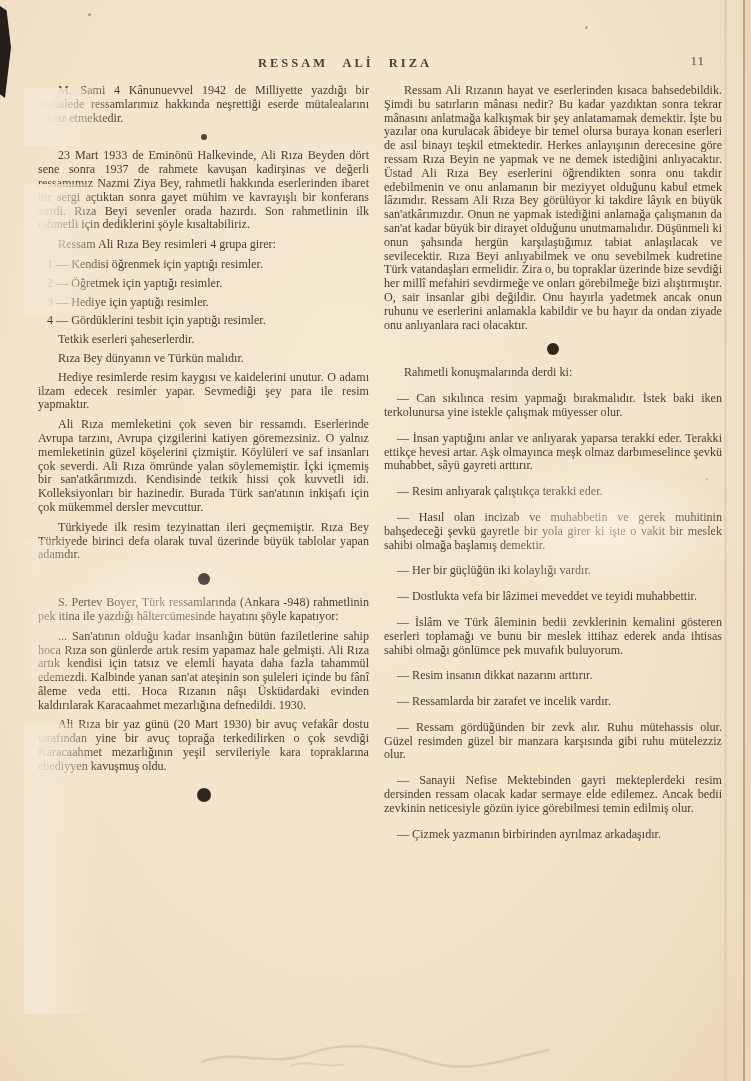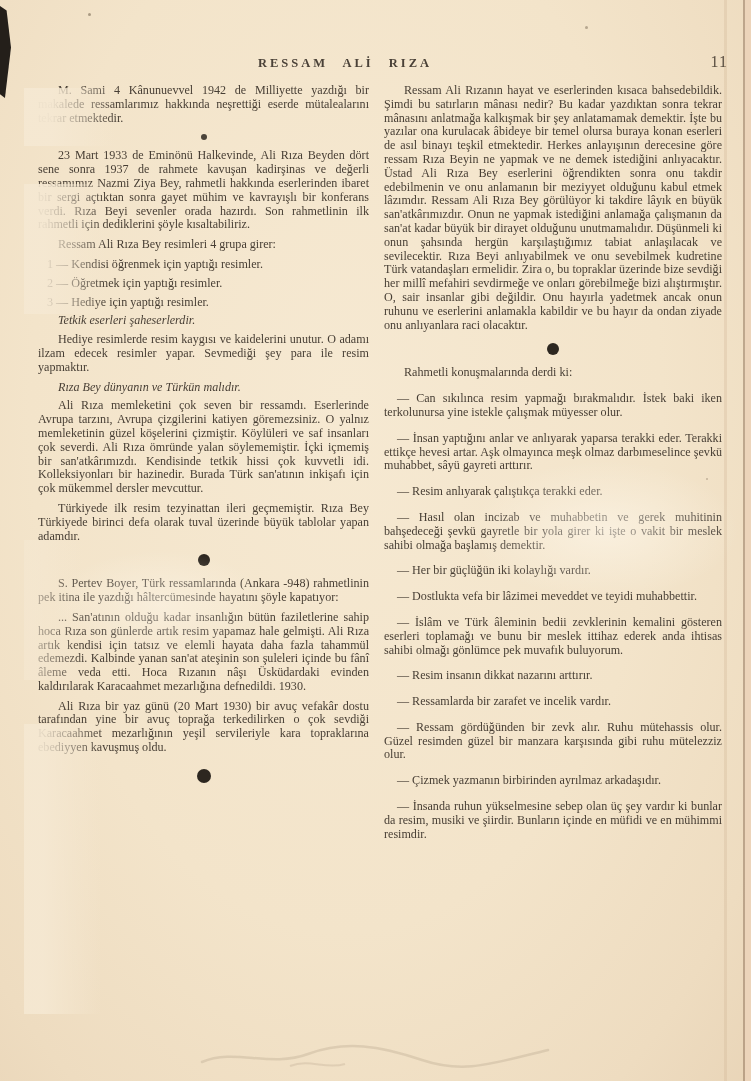--- a/index.html
+++ b/index.html
@@ -9,30 +9,30 @@
     background:
       radial-gradient(ellipse at 46% 38%, #f6e9d2 0%, #f3e4ca 55%, #eedcc0 85%, #e9d5b8 100%);
   }
   .page{position:absolute;inset:0;}
   
   .header-title{
     position:absolute;left:0;top:56px;width:690px;text-align:center;
     font-size:12.5px;font-weight:700;letter-spacing:3px;word-spacing:9px;color:#4a4137;
   }
   .page-number{
-    position:absolute;right:23px;top:53px;font-size:16px;color:#5a4f42;letter-spacing:1px;
+    position:absolute;right:46px;top:53px;font-size:13px;color:#5a4f42;letter-spacing:1px;
   }
   
   .col{position:absolute;top:84px;font-size:12.1px;line-height:13.8px;color:#473e34;}
   .col-left{left:38px;width:331px;}
   .col-right{left:384px;width:338px;}
   .para{margin:0 0 6px;text-align:justify;text-indent:20px;}
   .para.list{text-indent:0;padding-left:9px;margin:0 0 5px;text-align:left;}
   .para.quote{text-indent:13px;margin:12px 0 7px;}
-  .para.tight{margin-bottom:5px;font-style:italic;}
+  .para.tight{margin-bottom:5px;}
   .dot{border-radius:50%;background:#2d2720;margin:11px auto;}
   .dot.small{width:6px;height:6px;opacity:.85;margin:9px auto;}
   .dot.medium{width:12px;height:12px;}
   .dot.large{width:14px;height:14px;margin:14px auto;}
   
   .corner-mark{
     position:absolute;left:0;top:6px;width:11px;height:92px;background:#241f1a;
     clip-path:polygon(0 0,60% 5%,100% 45%,45% 100%,0 96%);
     filter:blur(.4px);
   }
@@ -68,23 +68,24 @@
   <div class="page-number">11</div>
 
   <div class="col col-left">
       <p class="para">M. Sami 4 Kânunuevvel 1942 de Milliyette yazdığı bir makalede ressamlarımız hakkında neşrettiği eserde mütalealarını tekrar etmektedir.</p>
       <div class="dot small"></div>
       <p class="para">23 Mart 1933 de Eminönü Halkevinde, Ali Rıza Beyden dört sene sonra 1937 de rahmete kavuşan kadirşinas ve değerli ressamımız Nazmi Ziya Bey, rahmetli hakkında eserlerinden ibaret bir sergi açtıktan sonra gayet mühim ve kavrayışlı bir konferans verdi. Rıza Beyi sevenler orada hazırdı. Son rahmetlinin ilk rahmetli için dediklerini şöyle kısaltabiliriz.</p>
       <p class="para">Ressam Ali Rıza Bey resimleri 4 grupa girer:</p>
       <p class="para list">1 — Kendisi öğrenmek için yaptığı resimler.</p>
       <p class="para list">2 — Öğretmek için yaptığı resimler.</p>
       <p class="para list">3 — Hediye için yaptığı resimler.</p>
+      <p class="para list">4 — Gördüklerini tesbit için yaptığı resimler.</p>
       <p class="para tight">Tetkik eserleri şaheserlerdir.</p>
+      <p class="para tight">Rıza Bey dünyanın ve Türkün malıdır.</p>
       <p class="para">Hediye resimlerde resim kaygısı ve kaidelerini unutur. O adamı ilzam edecek resimler yapar. Sevmediği şey para ile resim yapmaktır.</p>
-      <p class="para tight">Rıza Bey dünyanın ve Türkün malıdır.</p>
       <p class="para">Ali Rıza memleketini çok seven bir ressamdı. Eserlerinde Avrupa tarzını, Avrupa çizgilerini katiyen göremezsiniz. O yalnız memleketinin güzel köşelerini çizmiştir. Köylüleri ve saf insanları çok severdi. Ali Rıza ömründe yalan söylememiştir. İçki içmemiş bir san'atkârımızdı. Kendisinde tetkik hissi çok kuvvetli idi. Kolleksiyonları bir hazinedir. Burada Türk san'atının inkişafı için çok mükemmel dersler mevcuttur.</p>
       <p class="para">Türkiyede ilk resim tezyinattan ileri geçmemiştir. Rıza Bey Türkiyede birinci defa olarak tuval üzerinde büyük tablolar yapan adamdır.</p>
       <div class="dot medium"></div>
       <p class="para">S. Pertev Boyer, Türk ressamlarında (Ankara -948) rahmetlinin pek itina ile yazdığı hâltercümesinde hayatını şöyle kapatıyor:</p>
       <p class="para">... San'atının olduğu kadar insanlığın bütün faziletlerine sahip hoca Rıza son günlerde artık resim yapamaz hale gelmişti. Ali Rıza artık kendisi için tatsız ve elemli hayata daha fazla tahammül edemezdi. Kalbinde yanan san'at ateşinin son şuleleri içinde bu fânî âleme veda etti. Hoca Rızanın nâşı Üsküdardaki evinden kaldırılarak Karacaahmet mezarlığına defnedildi. 1930.</p>
       <p class="para">Ali Rıza bir yaz günü (20 Mart 1930) bir avuç vefakâr dostu tarafından yine bir avuç toprağa terkedilirken o çok sevdiği Karacaahmet mezarlığının yeşil servileriyle kara topraklarına ebediyyen kavuşmuş oldu.</p>
       <div class="dot large"></div>
     </div>
   <div class="col col-right">
       <p class="para">Ressam Ali Rızanın hayat ve eserlerinden kısaca bahsedebildik. Şimdi bu satırların mânası nedir? Bu kadar yazdıktan sonra tekrar mânasını anlatmağa kalkışmak bir şey anlatamamak demektir. İşte bu yazılar ona kurulacak âbideye bir temel olursa buraya konan eserleri de asıl binayı teşkil etmektedir. Herkes anlayışının derecesine göre ressam Rıza Beyin ne yapmak ve ne demek istediğini anlıyacaktır. Üstad Ali Rıza Bey eserlerini öğrendikten sonra onu takdir edebilmenin ve onu anlamanın bir meziyyet olduğunu kabul etmek lâzımdır. Ressam Ali Rıza Bey görülüyor ki takdire lâyık en büyük san'atkârımızdır. Onun ne yapmak istediğini anlamağa çalışmanın da san'at kadar büyük bir dirayet olduğunu unutmamalıdır. Düşünmeli ki onun şahsında hergün karşılaştığımız tabiat anlaşılacak ve sevilecektir. Rıza Beyi anlıyabilmek ve onu sevebilmek kudretine Türk vatandaşları ermelidir. Zira o, bu topraklar üzerinde bize sevdiği her millî mefahiri sevdirmeğe ve onları görebilmeğe bizi alıştırmıştır. O, sair insanlar gibi değildir. Onu hayırla yadetmek ancak onun ruhunu ve eserlerini anlamakla kabildir ve bu hayır da ondan ziyade onu anlıyanlara raci olacaktır.</p>
@@ -93,22 +94,22 @@
       <p class="para quote">— Can sıkılınca resim yapmağı bırakmalıdır. İstek baki iken terkolunursa yine istekle çalışmak müyesser olur.</p>
       <p class="para quote">— İnsan yaptığını anlar ve anlıyarak yaparsa terakki eder. Terakki ettikçe hevesi artar. Aşk olmayınca meşk olmaz darbımeselince şevkü muhabbet, sâyü gayreti arttırır.</p>
       <p class="para quote">— Resim anlıyarak çalıştıkça terakki eder.</p>
       <p class="para quote">— Hasıl olan incizab ve muhabbetin ve gerek muhitinin bahşedeceği şevkü gayretle bir yola girer ki işte o vakit bir meslek sahibi olmağa başlamış demektir.</p>
       <p class="para quote">— Her bir güçlüğün iki kolaylığı vardır.</p>
       <p class="para quote">— Dostlukta vefa bir lâzimei meveddet ve teyidi muhabbettir.</p>
       <p class="para quote">— İslâm ve Türk âleminin bedii zevklerinin kemalini gösteren eserleri toplamağı ve bunu bir meslek ittihaz ederek anda ihtisas sahibi olmağı gönlümce pek muvafık buluyorum.</p>
       <p class="para quote">— Resim insanın dikkat nazarını arttırır.</p>
       <p class="para quote">— Ressamlarda bir zarafet ve incelik vardır.</p>
       <p class="para quote">— Ressam gördüğünden bir zevk alır. Ruhu mütehassis olur. Güzel resimden güzel bir manzara karşısında gibi ruhu mütelezziz olur.</p>
+      <p class="para quote">— Sanayii Nefise Mektebinden gayri mekteplerdeki resim dersinden ressam olacak kadar sermaye elde edilemez. Ancak bedii zevkinin neticesiyle gözün iyice görebilmesi temin edilmiş olur.</p>
       <p class="para quote">— Çizmek yazmanın birbirinden ayrılmaz arkadaşıdır.</p>
-      <p class="para quote">— İnsanda ruhun yükselmesine sebep olan üç şey vardır ki bunlar da resim, musiki ve şiirdir. Bunların içinde en müfidi ve en mühimmi resimdir.</p>
     </div>
 
   <div class="corner-mark"></div>
   <div class="fade-patch fade1"></div>
   <div class="fade-patch fade2"></div>
   <div class="fade-patch fade3"></div>
   <div class="fade-patch fade4"></div>
   <div class="watermark wm1"></div>
   <div class="watermark wm2"></div>
   <div class="edge-crease"></div>

